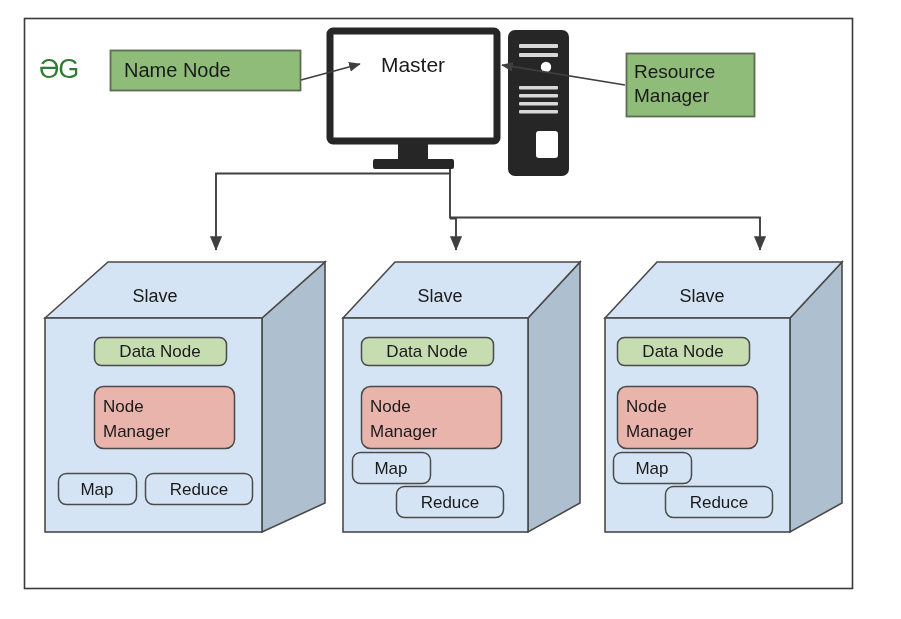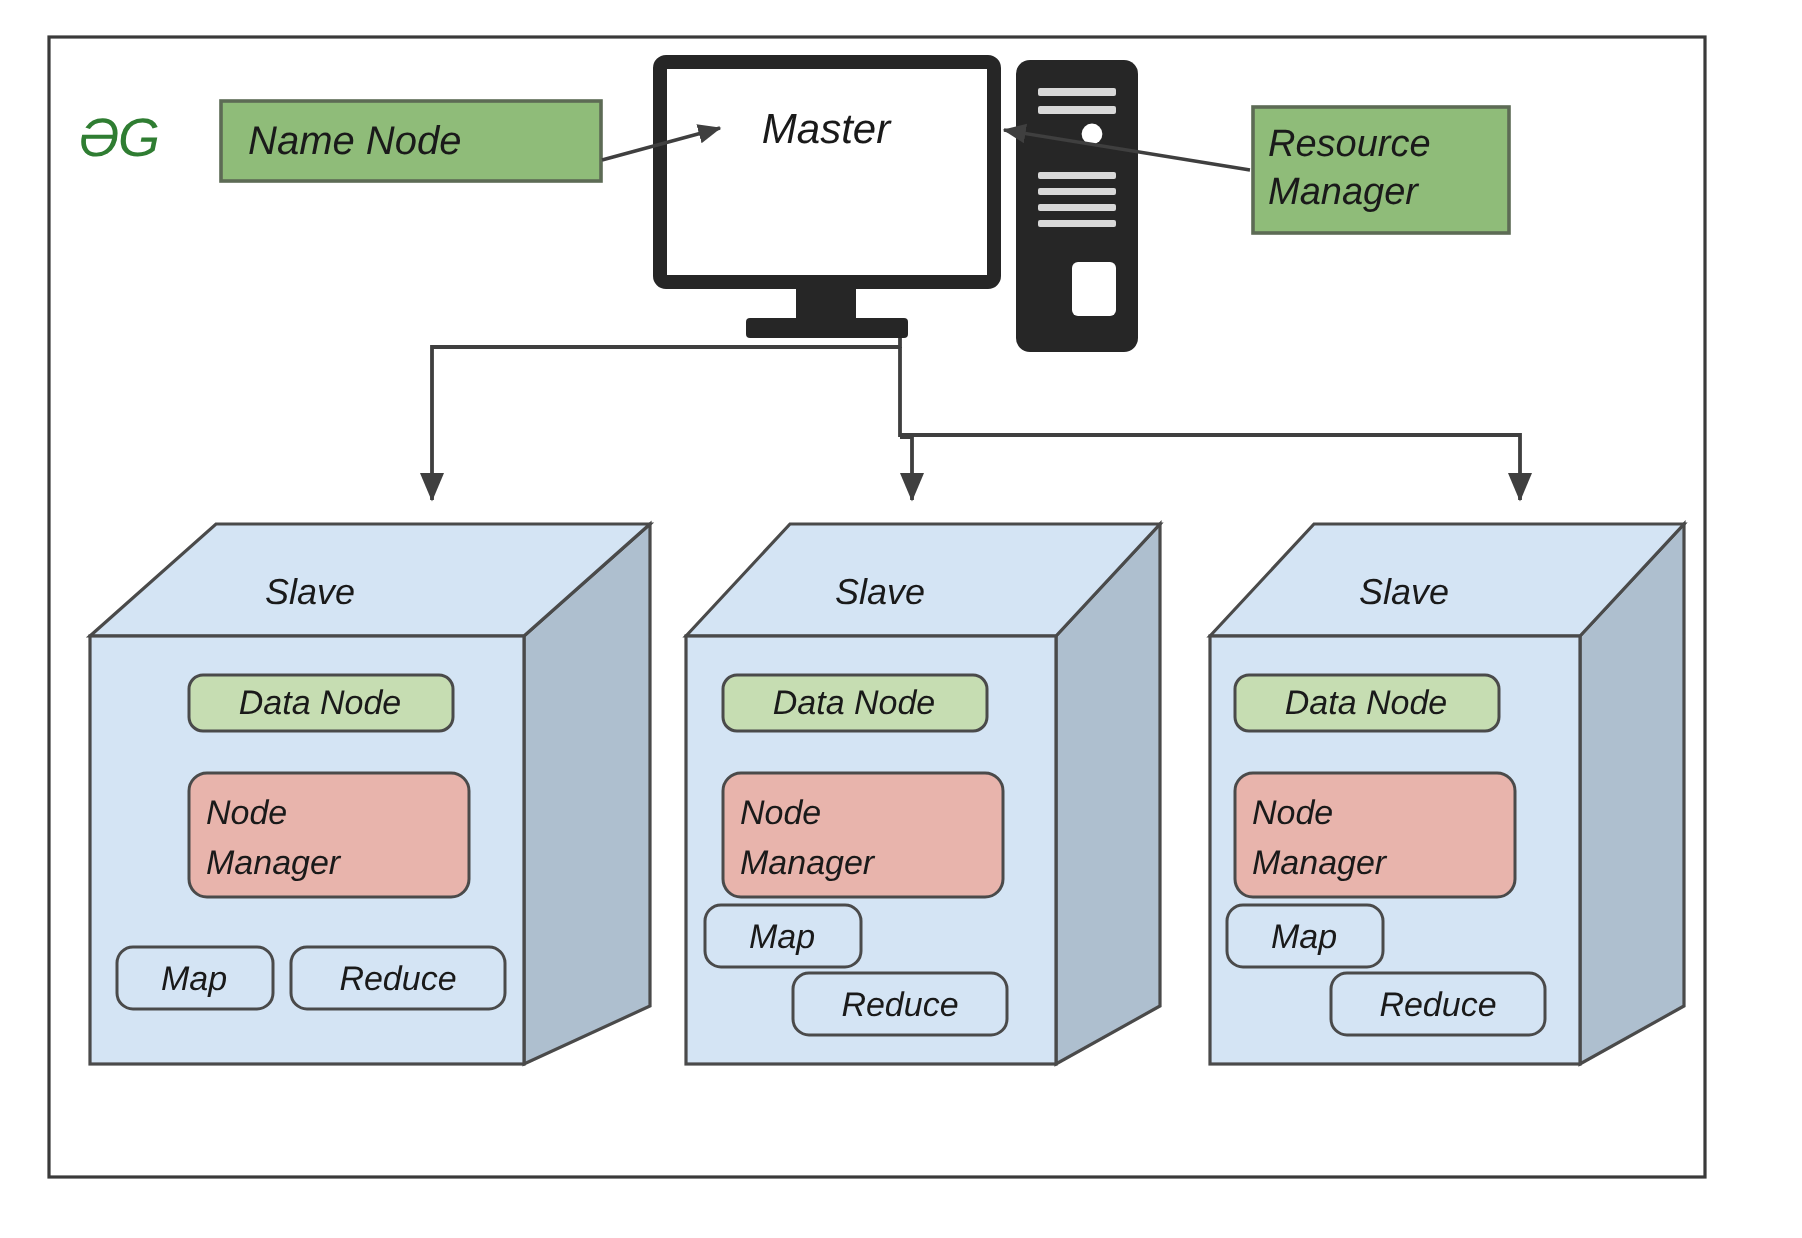--- a/index.html
+++ b/index.html
@@ -1,18 +1,18 @@
 <!DOCTYPE html>
 <html><head>
 <meta charset="utf-8">
 <style>
   html,body{margin:0;padding:0;background:#ffffff;}
   body{width:901px;height:619px;overflow:hidden;
        font-family:"Liberation Sans","DejaVu Sans",sans-serif;}
-  #stage{position:relative;width:901px;height:619px;font-style:italic;}
+  #stage{position:relative;width:901px;height:619px;}
   #diagram{position:absolute;left:0;top:0;width:901px;height:619px;}
   .lbl{font-family:"Liberation Sans","DejaVu Sans",sans-serif;}
 </style>
 </head>
 <body>
 
 <div id="stage">
 <svg id="diagram" viewBox="0 0 901 619" xmlns="http://www.w3.org/2000/svg">
 
   <defs>

